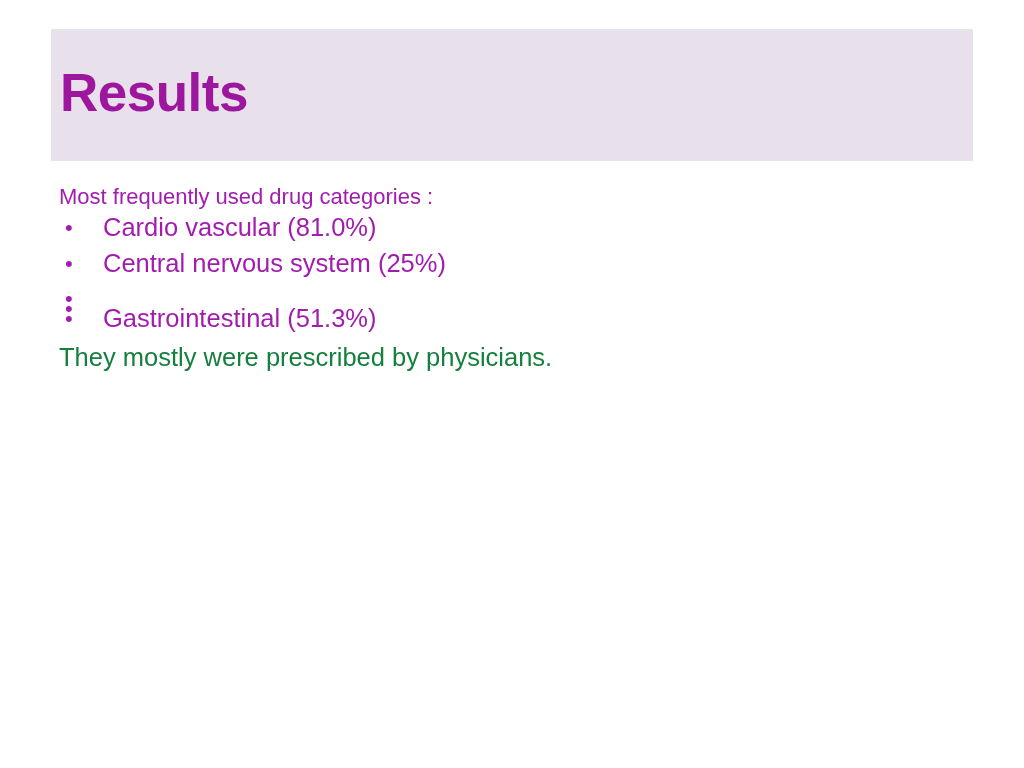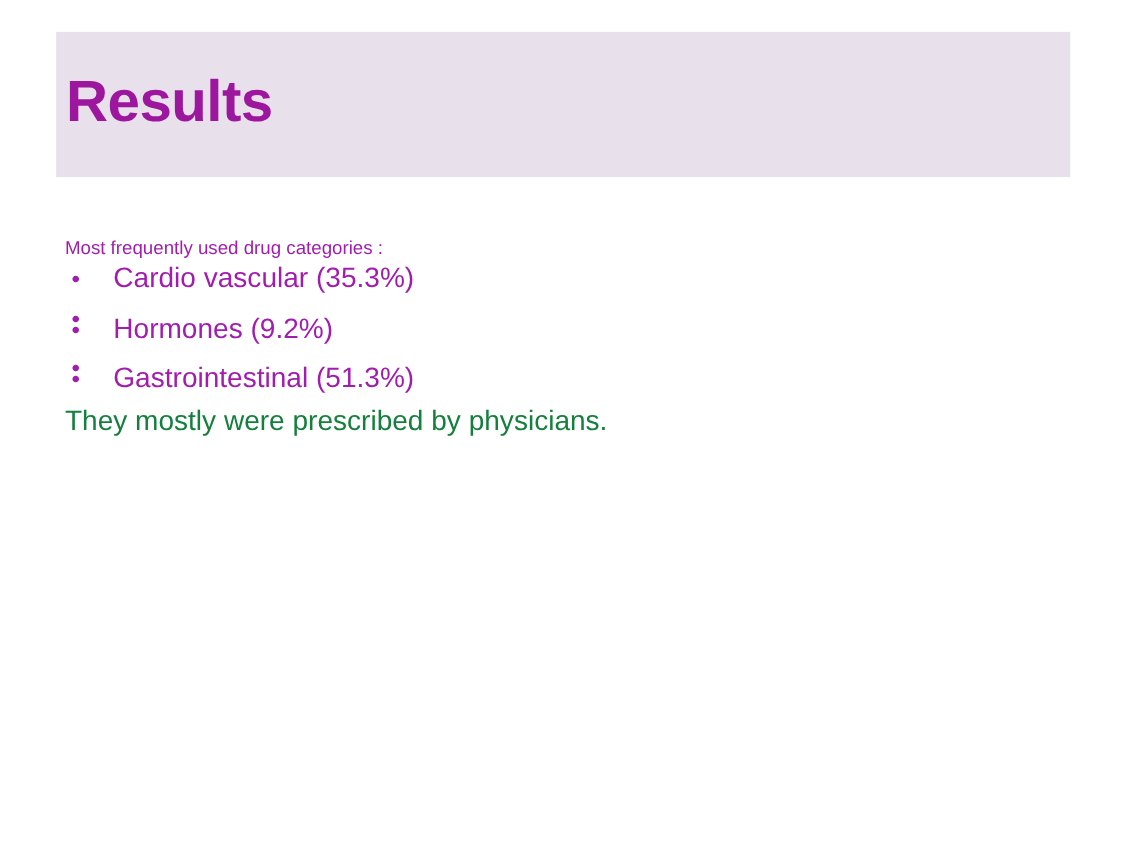--- a/index.html
+++ b/index.html
@@ -41,24 +41,23 @@
     position: absolute;
     left: 59px;
     top: 186px;
     width: 900px;
     color: #a21caf;
     font-size: 25.5px;
     line-height: 1.0;
   }
   .lead-line {
     color: #a21caf;
-    font-size: 17px;
+    font-size: 22px;
     padding: 0 0 7px 0;
     white-space: nowrap;
-    margin-top: 31px;
   }
   ul.bullets {
     list-style: none;
     margin: 0;
     padding: 0;
   }
   ul.bullets li {
     position: relative;
     padding: 0 0 10px 44px;
     color: #a21caf;
@@ -89,28 +88,28 @@
 
   <div class="title-text">Results</div>
 
   <div class="body-block">
 
     <div class="lead-line">Most frequently used drug categories :</div>
 
     <ul class="bullets">
       <li>
         <span class="bullet-dot">•</span>
-        <span>Cardio vascular (35.3%)</span>
+        <span>Cardio vascular (81.0%)</span>
       </li>
       <li>
         <span class="bullet-dot">•</span>
+        <span>Central nervous system (25%)</span>
       </li>
       <li>
         <span class="bullet-dot">•</span>
-        <span>Hormones (9.2%)</span>
       </li>
       <li>
         <span class="bullet-dot">•</span>
       </li>
       <li>
         <span class="bullet-dot">•</span>
         <span>Gastrointestinal (51.3%)</span>
       </li>
     </ul>
 

